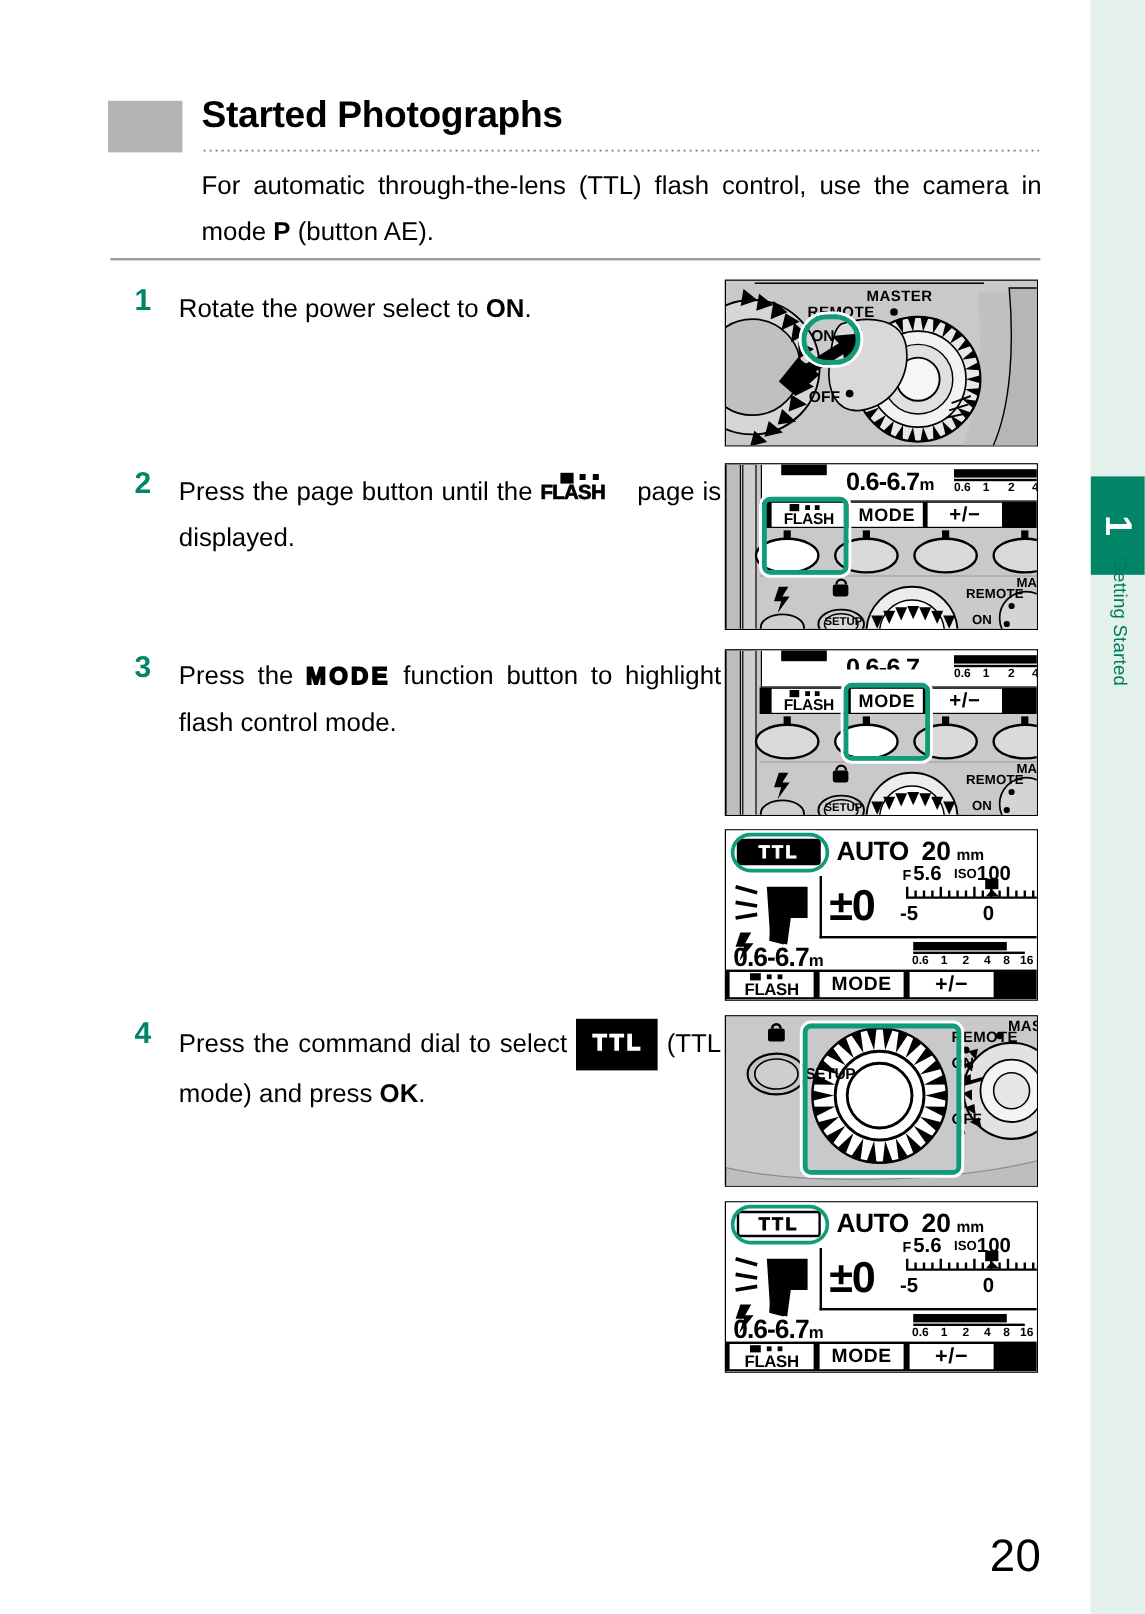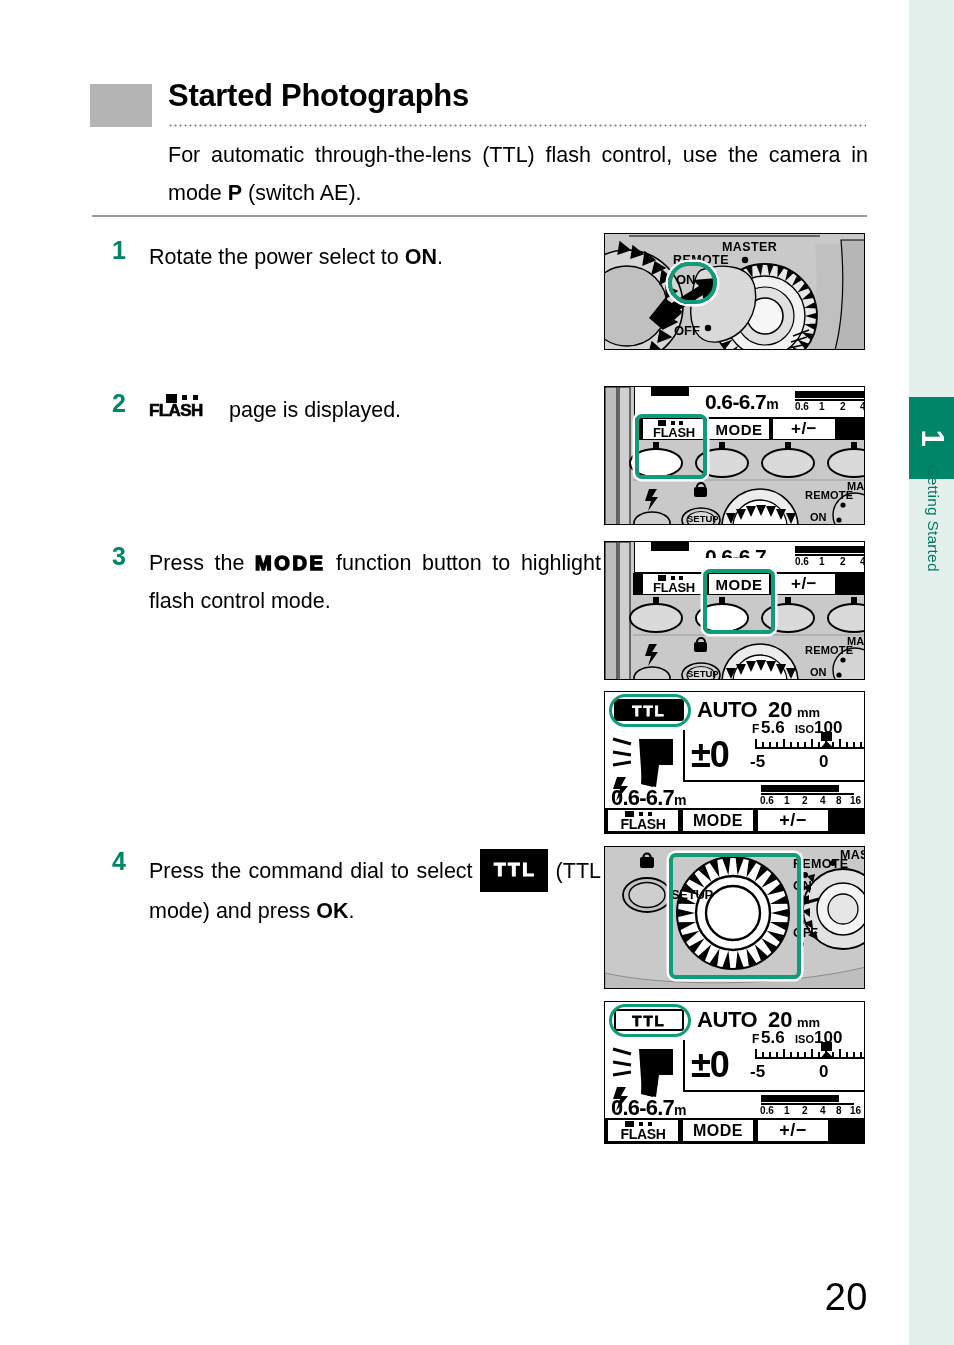--- a/index.html
+++ b/index.html
@@ -150,44 +150,44 @@
   <div id="side-tab-strip"></div>
   <div id="chapter-box">
     <div id="chapter-num">1</div>
   </div>
   <div id="chapter-label">Getting Started</div>
 </div>
 
 <div id="hdr-swatch"></div>
 <div id="page-title">Started Photographs</div>
 <div id="title-rule"></div>
-<div id="intro"><span>For automatic through-the-lens (TTL) flash control, use the camera in mode </span><b>P</b><span> (switch AE).</span></div>
+<div id="intro"><span>For automatic through-the-lens (TTL) flash control, use the camera in mode </span><b>P</b><span> (button AE).</span></div>
 <div id="hdr-divider"></div>
 
 <div class="step" style="left:112px; top:236px; width:500px;">
   <div class="step-num">1</div>
   <div class="step-body nojust"><span>Rotate the power select to </span><b>ON</b><span>.</span></div>
 </div>
 
 <div class="step" style="left:112px; top:389px; width:500px;">
   <div class="step-num">2</div>
-  <div class="step-body"><span class="flash-ico"><span class="fi-sq"></span><span class="fi-d1"></span><span class="fi-d2"></span><span class="fi-tx">FLASH</span></span><span> page is displayed.</span></div>
+  <div class="step-body"><span>Press the page button until the </span><span class="flash-ico"><span class="fi-sq"></span><span class="fi-d1"></span><span class="fi-d2"></span><span class="fi-tx">FLASH</span></span><span> page is displayed.</span></div>
 </div>
 
 <div class="step" style="left:112px; top:542px; width:500px;">
   <div class="step-num">3</div>
   <div class="step-body"><span>Press the </span><span class="mode-ico">MODE</span><span> function button to highlight flash control mode.</span></div>
 </div>
 
 <div class="step" style="left:112px; top:847px; width:500px;">
   <div class="step-num">4</div>
   <div class="step-body"><span>Press the command dial to select </span><span class="ttl-chip">TTL</span><span> (TTL mode) and press </span><b>OK</b><span>.</span></div>
 </div>
 
-<div class="fig" style="left:604px; top:233px; width:261px; height:117px;">
+<div class="fig" style="left:604px; top:233px; width:261px; height:139px;">
   <div class="cam-bg"></div>
   <svg width="261" height="139" viewBox="0 0 261 139" style="position:absolute;left:0;top:0;">
 
     <path d="M0 0 H261 V139 H0 Z" fill="#c9c9c9"></path>
     <path d="M210 10 L261 10 L261 139 L196 139 C210 110 214 60 210 10 Z" fill="#c0c0c0"></path>
     <path d="M236 6 L261 6 L261 139 L222 139 C238 104 240 52 236 6 Z" fill="#b6b6b6" stroke="#000" stroke-width="1.2"></path>
     <path d="M24 2 H215" stroke="#000" stroke-width="1.2" fill="none"></path>
 
     <g>
       <circle cx="22" cy="72" r="56" fill="#d6d6d6" stroke="#000" stroke-width="1.6"></circle>

